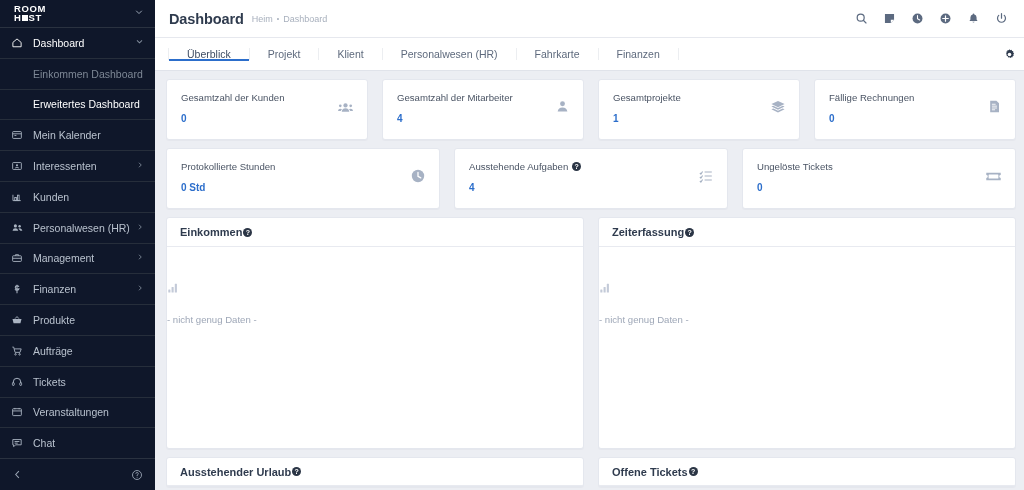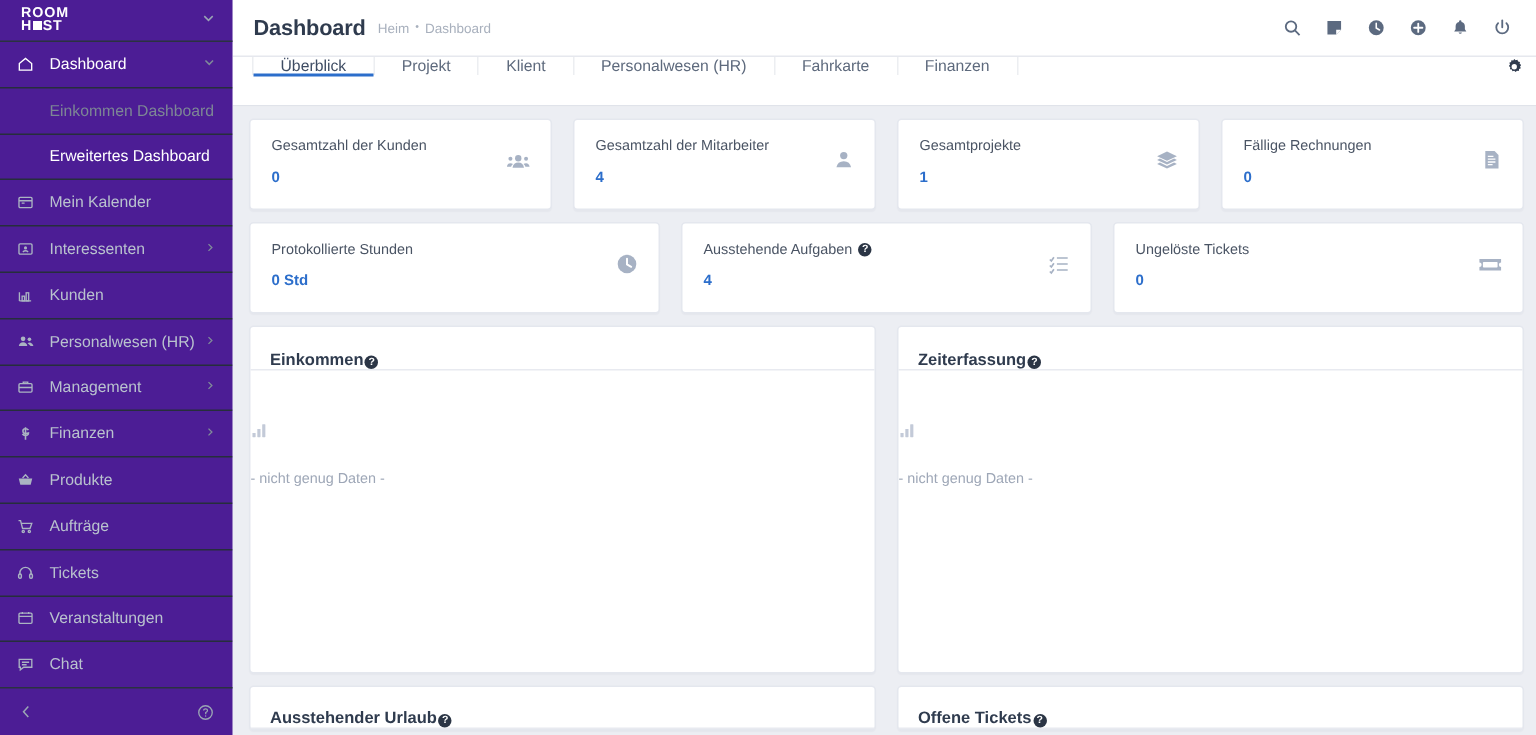--- a/index.html
+++ b/index.html
@@ -7,21 +7,21 @@
     width: 1024px; height: 490px;
     font-family: "Liberation Sans", sans-serif;
     background: #eceef3;
     overflow: hidden;
   }
   body { display: flex; }
 
   
   .sidebar {
     width: 155px; height: 490px;
-    background: #4c1d95;
+    background: #0f172a;
     flex: 0 0 155px;
     display: flex; flex-direction: column;
     position: relative;
   }
   .logo-row {
     height: 28px;
     display: flex; align-items: center; justify-content: space-between;
     padding: 0 11px 0 14px;
     border-bottom: 1px solid #2a3240;
   }
@@ -101,21 +101,21 @@
     font-size: 9px; color: #a8b0bd; margin-left: 8px;
     display: flex; align-items: center; gap: 4px;
   }
   .bc-sep { font-size: 7px; }
   .topbar-spacer { flex: 1 1 auto; }
   .top-icons { display: flex; align-items: center; gap: 15px; color: #5c6a80; }
   .top-icons .ti { cursor: pointer; display: flex; align-items: center; }
 
   .tabsbar {
     height: 33px; background: #ffffff;
-    display: flex; align-items: flex-start;
+    display: flex; align-items: center;
     border-bottom: 1px solid #e0e3ea;
     flex: 0 0 33px;
     padding-left: 13px; padding-right: 4px;
   }
   .tab {
     display: flex; align-items: center;
     padding: 0 18px;
     font-size: 10.5px; color: #5e6a7d;
     border-right: 1px solid #eceef1;
     cursor: pointer;
@@ -168,21 +168,21 @@
 
   .panel {
     background: #ffffff;
     border: 1px solid #e4e7ee;
     border-radius: 3px;
     display: flex; flex-direction: column;
     box-shadow: 0 1px 1px rgba(20,30,50,0.03);
   }
   .panel-head {
     height: 29px;
-    display: flex; align-items: flex-end; gap: 1px;
+    display: flex; align-items: center; gap: 1px;
     padding: 0 13px;
     border-bottom: 1px solid #e8eaf0;
     font-size: 11px; font-weight: bold; color: #2f3b4e;
   }
   .panel-body {
     flex: 1 1 auto;
     display: flex; flex-direction: column;
     align-items: flex-start; justify-content: flex-start;
     padding-top: 33px;
   }

